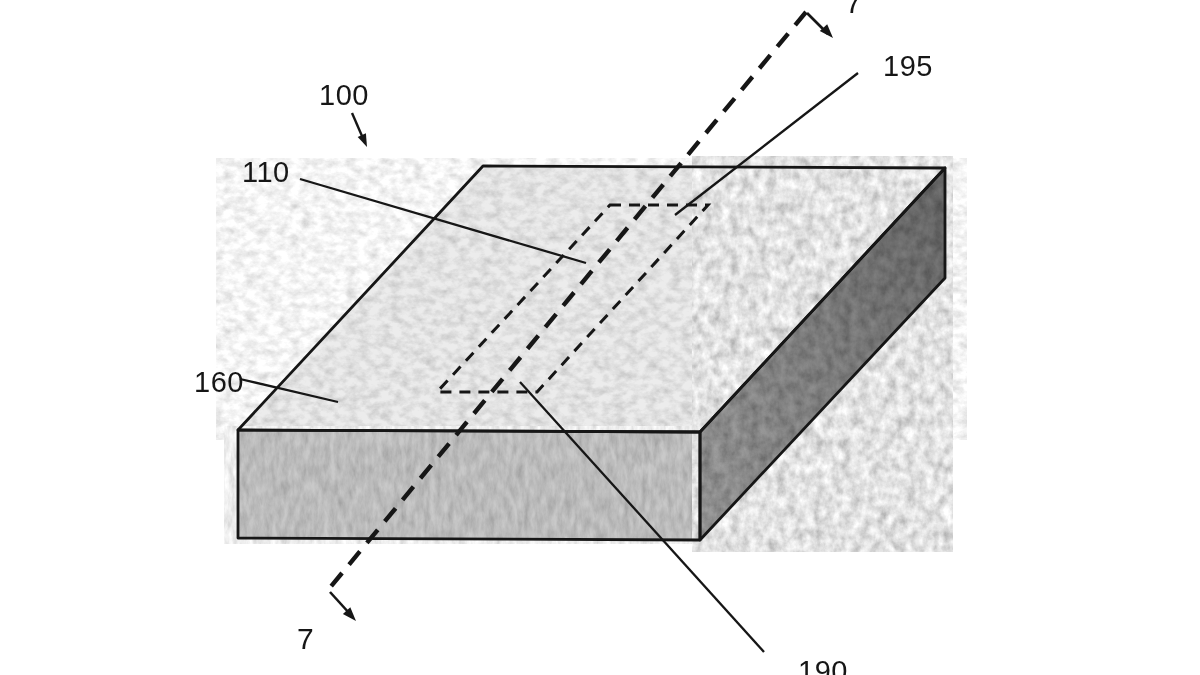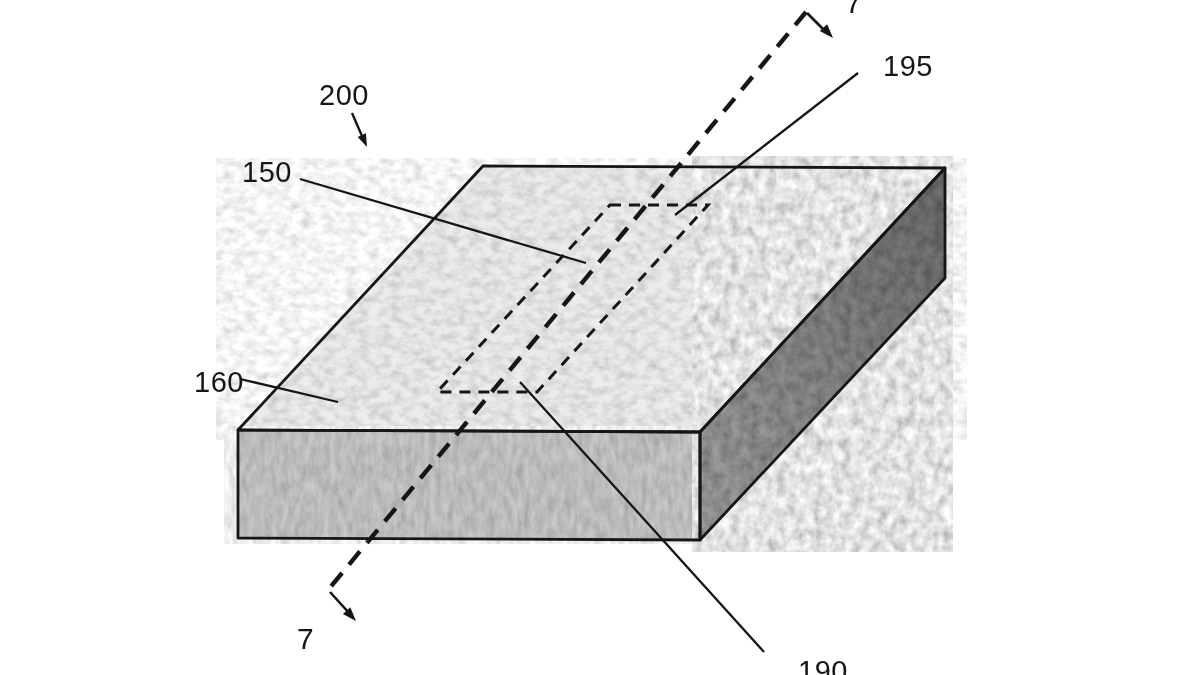--- a/index.html
+++ b/index.html
@@ -112,20 +112,20 @@
       <line x1="352" y1="113" x2="362" y2="136" stroke="#161616" stroke-width="2.4"></line>
       <polygon points="367,147 357.7,136.9 365.9,133.3" fill="#161616"></polygon>
     </g>
 
     <line x1="300" y1="179" x2="586" y2="263" stroke="#161616" stroke-width="2.3"></line>
     <line x1="240" y1="379" x2="338" y2="402" stroke="#161616" stroke-width="2.3"></line>
     <line x1="858" y1="73" x2="675" y2="215" stroke="#161616" stroke-width="2.3"></line>
     <line x1="520" y1="382" x2="764" y2="652" stroke="#161616" stroke-width="2.3"></line>
   </svg>
 
-  <div class="lbl" id="lbl-100">200</div>
-  <div class="lbl" id="lbl-110">150</div>
+  <div class="lbl" id="lbl-100">100</div>
+  <div class="lbl" id="lbl-110">110</div>
   <div class="lbl" id="lbl-120">160</div>
   <div class="lbl" id="lbl-195">195</div>
   <div class="lbl" id="lbl-7-top">7</div>
   <div class="lbl" id="lbl-7-bottom">7</div>
   <div class="lbl" id="lbl-190">190</div>
 </div>
 
 </body></html>

